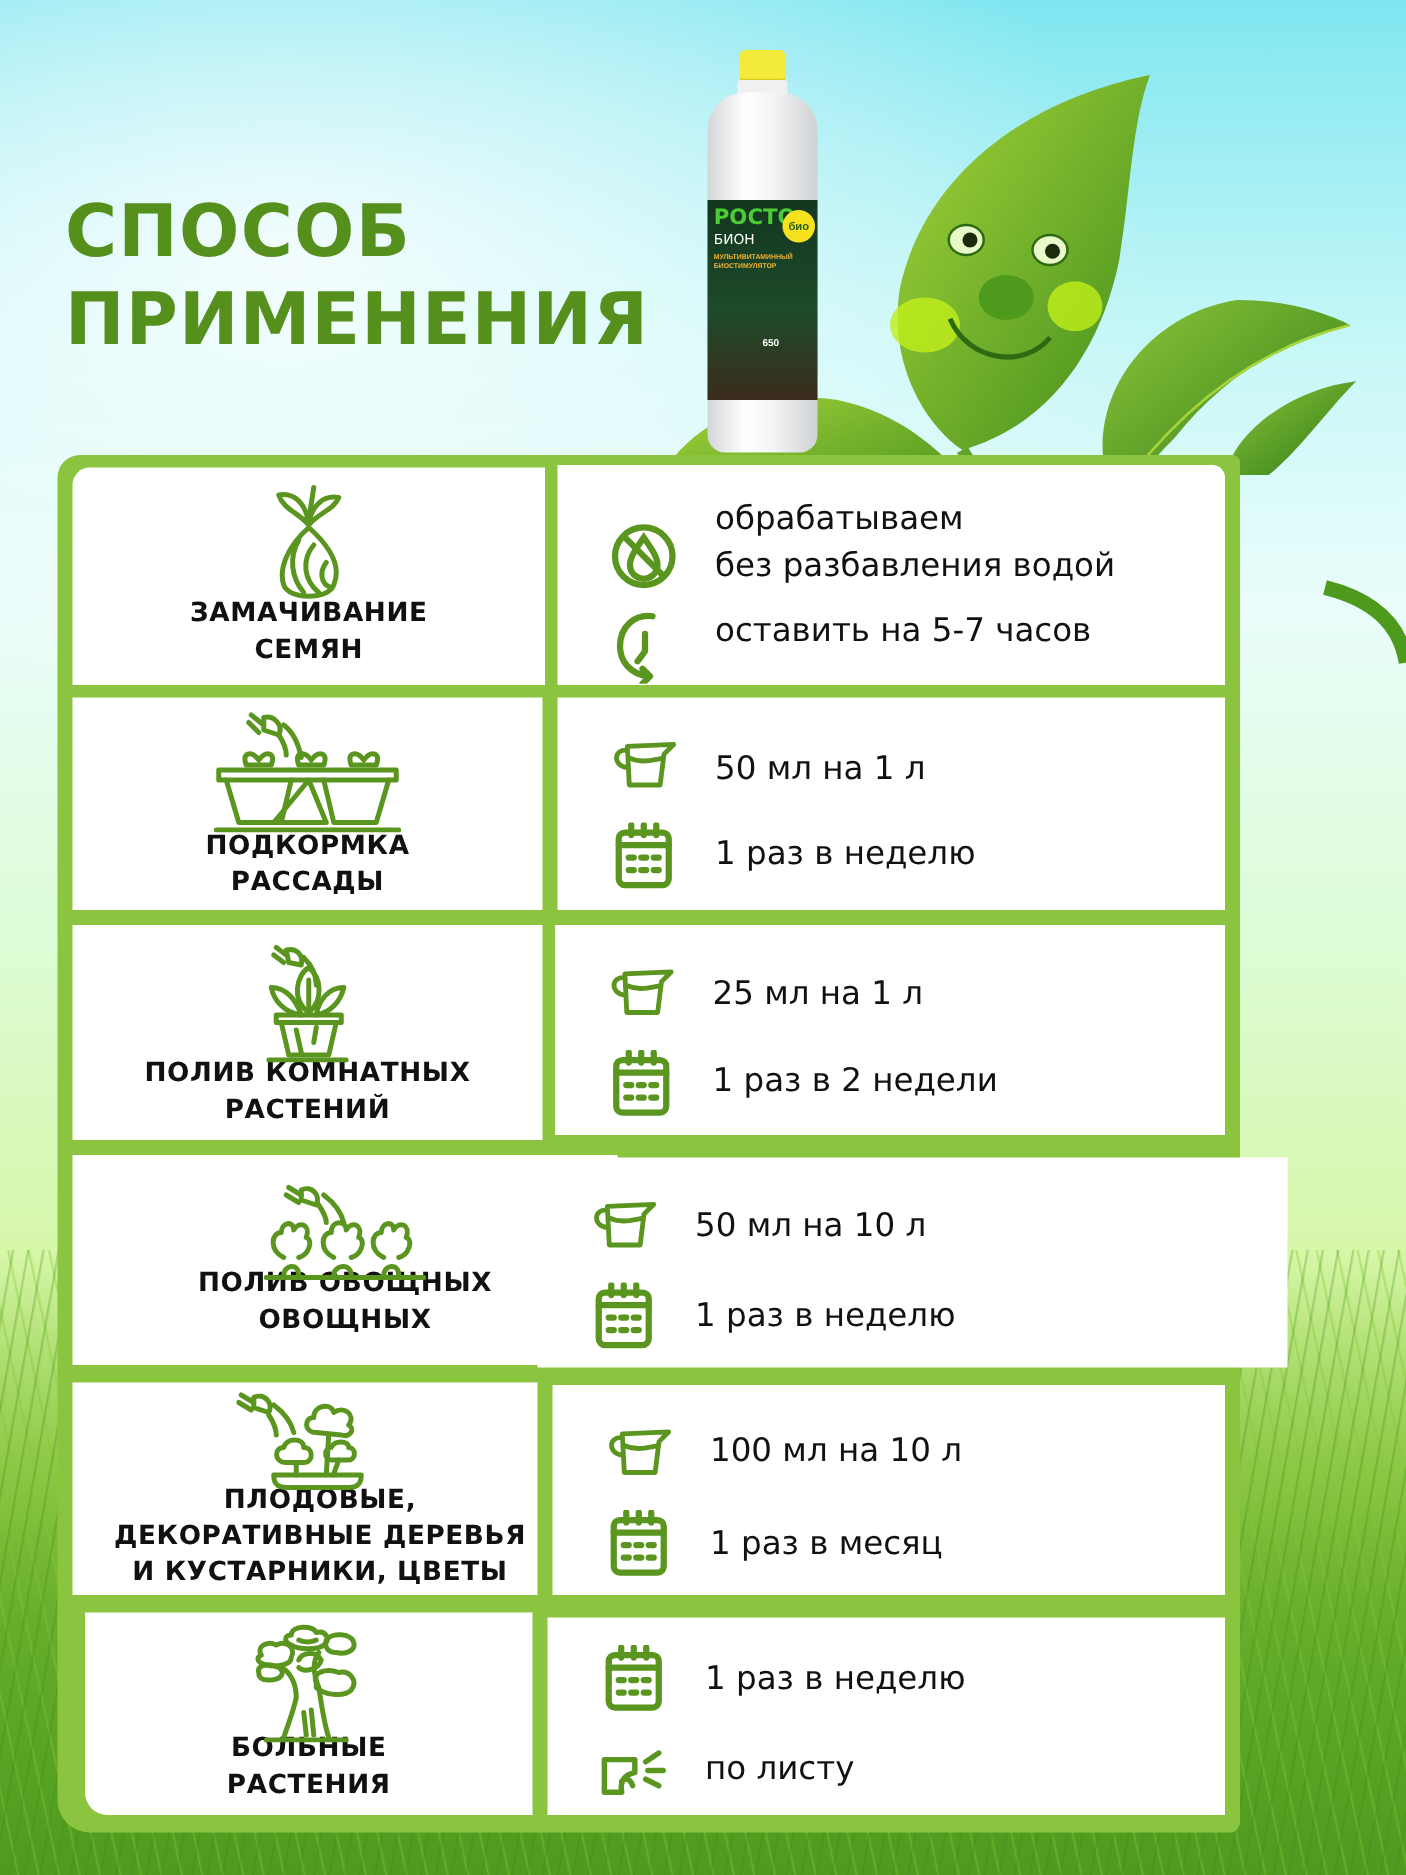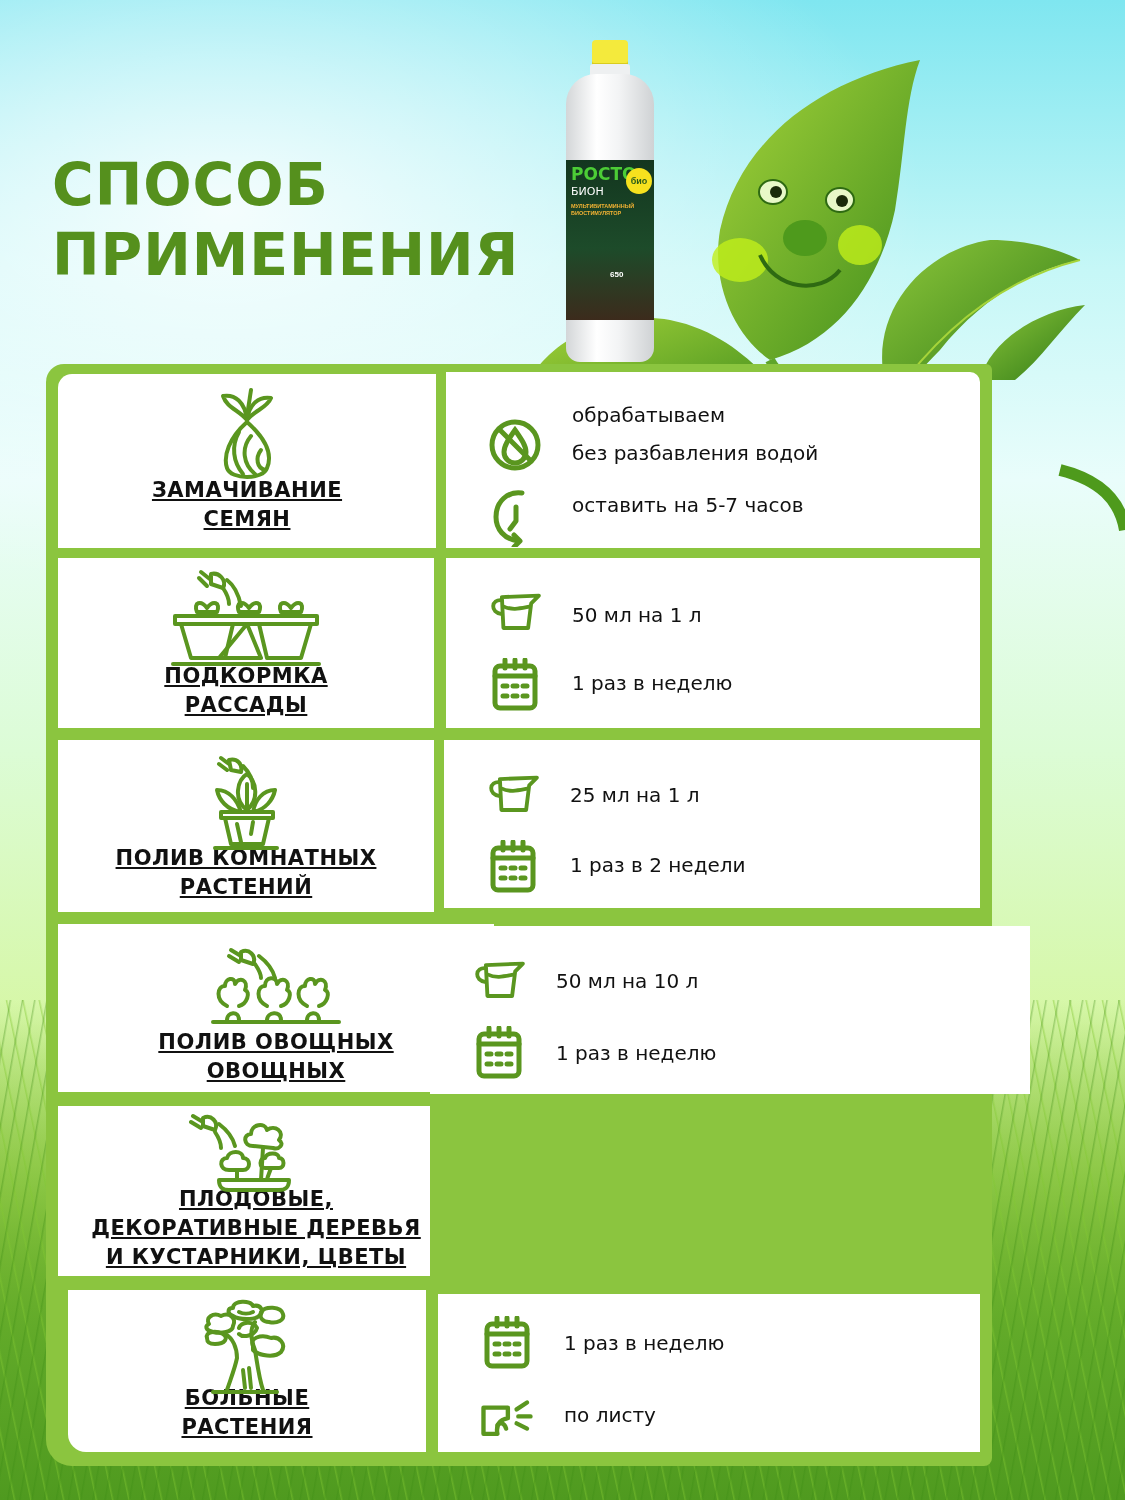--- a/index.html
+++ b/index.html
@@ -48,29 +48,29 @@
     position: absolute; left: 46px; top: 364px; width: 946px; height: 1102px;
     background: #8bc53f; border-radius: 18px 6px 8px 26px;
   }
   .cell {
     position: absolute; background: #ffffff;
   }
   .left-cell { display: flex; flex-direction: column; align-items: center; justify-content: flex-end; text-align: center; }
   .left-cell .icon { position: absolute; left: 50%; transform: translateX(-50%); }
   .left-cell .label {
     font-family: "DejaVu Sans", sans-serif; font-weight: 700; color: #111;
-    font-size: 21px; line-height: 29px; letter-spacing: 0.5px; text-decoration: underline;
+    font-size: 21px; line-height: 29px; letter-spacing: 0.5px;
   }
   .right-line {
     position: absolute; left: 42px; display: flex; align-items: center;
   }
   .right-line .ricon { width: 54px; height: 54px; display: flex; align-items: center; justify-content: center; }
   .right-line .rtext {
     position: absolute; left: 84px; white-space: nowrap;
-    font-family: "DejaVu Sans", sans-serif; color: #111; font-size: 20px; line-height: 38px;
+    font-family: "DejaVu Sans", sans-serif; color: #111; font-size: 26px; line-height: 38px;
   }
 </style>
 </head>
 <body>
 
 <div class="sky-glow"></div>
 <div class="grass"></div>
 
 <div class="title">
   <div>СПОСОБ</div>
@@ -270,21 +270,21 @@
             <path d="M4 18 L 44 18"></path>
             <path d="M14 2 L 14 10 M 24 2 L 24 10 M 34 2 L 34 10"></path>
             <path d="M12 28 L 16 28 M 22 28 L 26 28 M 32 28 L 36 28 M 12 38 L 16 38 M 22 38 L 26 38 M 32 38 L 36 38"></path>
           </g>
         </svg>
       </div>
       <div class="rtext" style="top:6px;">1 раз в 2 недели</div>
     </div>
   </div>
 
-  <div class="cell left-cell" style="left:12px; top:560px; width:436px; height:168px; padding-bottom:6px;">
+  <div class="cell left-cell" style="left:12px; top:560px; width:436px; height:168px; padding-bottom:22px;">
     <svg class="icon" style="top:22px" width="130" height="80" viewBox="0 0 130 80">
       <g fill="none" stroke="#5a961f" stroke-width="4" stroke-linecap="round" stroke-linejoin="round">
         <path d="M20 4 L 30 10 M 18 10 L 28 16"></path>
         <path d="M30 6 C 38 2, 46 10, 42 18 L 30 14 Z"></path>
         <path d="M48 10 C 56 16, 62 24, 64 32 M 44 18 C 48 24, 50 28, 50 32"></path>
         <path d="M16 60 C 4 54, 6 40, 14 40 C 14 32, 24 30, 24 38 C 28 30, 38 34, 34 44 C 40 46, 36 58, 28 60"></path>
         <path d="M56 60 C 44 54, 46 40, 54 40 C 54 30, 66 30, 66 38 C 70 30, 80 34, 76 44 C 82 46, 78 58, 70 60"></path>
         <path d="M96 60 C 84 54, 86 40, 94 40 C 94 32, 104 30, 104 38 C 108 30, 118 34, 114 44 C 120 46, 116 58, 108 60"></path>
         <path d="M16 74 C 16 66, 28 64, 28 74 M 56 74 C 56 66, 70 64, 70 74 M 96 74 C 96 66, 108 64, 108 74"></path>
         <path d="M2 76 L 128 76"></path>
@@ -333,20 +333,47 @@
         <path d="M40 60 C 30 60, 30 48, 38 48 C 40 40, 54 40, 54 48 C 62 48, 62 60, 54 60 Z"></path>
         <path d="M76 58 C 70 58, 70 48, 76 48 C 78 42, 90 42, 90 48 C 96 48, 96 58, 90 58 Z"></path>
         <path d="M74 38 L 72 70 M 48 60 L 48 70 M 82 58 C 80 64, 78 68, 78 70"></path>
         <path d="M30 70 L 100 70 C 100 78, 96 80, 90 80 L 40 80 C 34 80, 30 78, 30 70 Z"></path>
       </g>
     </svg>
     <div class="label">
       <div>ПЛОДОВЫЕ,</div>
       <div>ДЕКОРАТИВНЫЕ ДЕРЕВЬЯ</div>
       <div>И КУСТАРНИКИ, ЦВЕТЫ</div>
+    </div>
+  </div>
+  <div class="cell" style="left:396px; top:744px; width:538px; height:168px;">
+    <div class="right-line" style="top:26px;">
+      <div class="ricon">
+        <svg width="70" height="52" viewBox="0 0 70 52">
+          <g fill="none" stroke="#5a961f" stroke-width="5" stroke-linejoin="round">
+            <path d="M18 8 L 66 6 L 56 16 L 52 48 L 20 48 Z"></path>
+            <path d="M18 12 C 4 10, 2 28, 18 30"></path>
+            <path d="M20 20 C 32 26, 44 22, 56 20"></path>
+          </g>
+        </svg>
+      </div>
+      <div class="rtext" style="top:8px;">100 мл на 10 л</div>
+    </div>
+    <div class="right-line" style="top:100px;">
+      <div class="ricon">
+        <svg width="48" height="54" viewBox="0 0 48 54">
+          <g fill="none" stroke="#5a961f" stroke-width="5" stroke-linecap="round">
+            <rect x="4" y="8" width="40" height="42" rx="5"></rect>
+            <path d="M4 18 L 44 18"></path>
+            <path d="M14 2 L 14 10 M 24 2 L 24 10 M 34 2 L 34 10"></path>
+            <path d="M12 28 L 16 28 M 22 28 L 26 28 M 32 28 L 36 28 M 12 38 L 16 38 M 22 38 L 26 38 M 32 38 L 36 38"></path>
+          </g>
+        </svg>
+      </div>
+      <div class="rtext" style="top:8px;">1 раз в месяц</div>
     </div>
   </div>
 
   <div class="cell left-cell" style="left:22px; top:926px; width:358px; height:162px; padding-bottom:10px; border-radius:0 0 0 18px;">
     <svg class="icon" style="top:8px" width="96" height="96" viewBox="0 0 96 96">
       <g fill="none" stroke="#5a961f" stroke-width="4" stroke-linecap="round" stroke-linejoin="round">
         <path d="M34 10 C 34 2, 52 2, 54 8 C 62 6, 66 14, 60 18 C 56 22, 40 22, 34 18 C 28 16, 28 10, 34 10 Z"></path>
         <path d="M40 14 C 44 16, 50 16, 54 14"></path>
         <path d="M62 14 C 66 8, 82 8, 84 16 C 86 22, 78 26, 70 24 C 64 24, 60 20, 62 14 Z"></path>
         <path d="M10 26 C 6 20, 14 14, 22 18 C 30 14, 38 20, 34 28 C 34 34, 22 36, 14 34 C 6 32, 6 28, 10 26 Z"></path>

